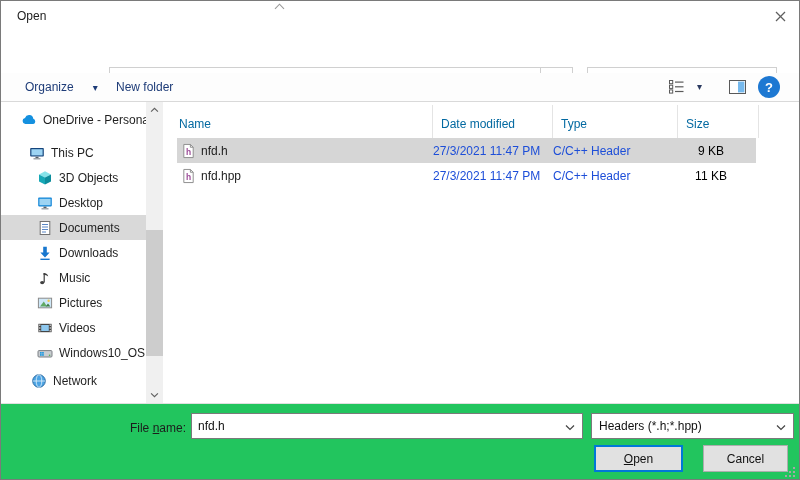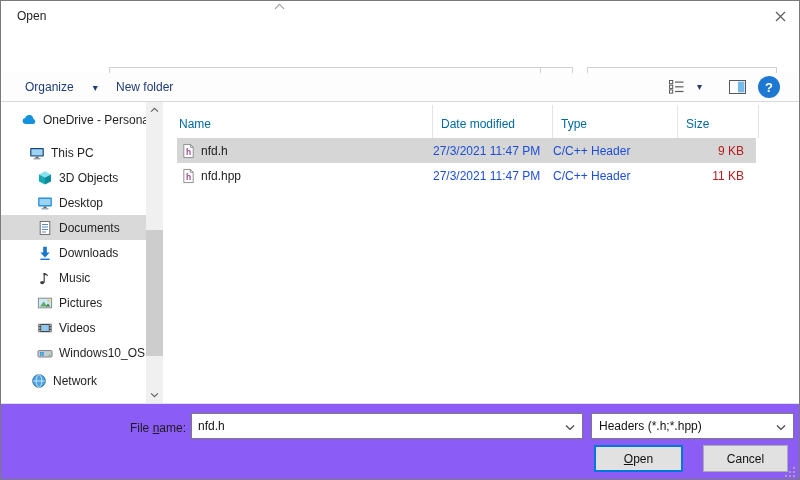--- a/index.html
+++ b/index.html
@@ -60,24 +60,24 @@
   
   .list-header{position:absolute;left:170px;top:104px;width:630px;height:33px;display:grid;grid-template-columns:262px 120px 125px 81px 1fr;align-items:end;color:#0369a1;}
   .hcell{padding:0 0 7px 8px;border-right:1px solid #e4e4e4;height:100%;display:flex;align-items:flex-end;}
   .hcell:last-child{border-right:none;}
   .sort-caret{position:absolute;left:273px;top:2px;}
   .rows{position:absolute;left:170px;top:137px;width:630px;}
   .frow{height:25px;margin-left:6px;width:579px;display:grid;grid-template-columns:256px 120px 125px 78px;align-items:center;}
   .frow.selected{background:#d6d6d6;}
   .fname{display:flex;align-items:center;gap:5px;padding-left:4px;color:#1c1c1c;}
   .fdate,.ftype{color:#1d4ed8;}
-  .fsize{color:#b91c1c;text-align:right;padding-right:12px;}
-
-  
-  .footer{position:absolute;left:0;top:402px;width:100%;height:78px;background:#8b5cf6;border-top:1px solid #e0e0e0;}
+  .fsize{color:#000000;text-align:center;padding-right:12px;}
+
+  
+  .footer{position:absolute;left:0;top:402px;width:100%;height:78px;background:#22c55e;border-top:1px solid #e0e0e0;}
   .fn-label{position:absolute;left:40px;top:17px;width:145px;text-align:right;color:#1c1c1c;}
   .fn-input-wrap{position:absolute;left:190px;top:9px;width:392px;height:26px;border:1px solid #7a7a7a;background:#fff;}
   .fn-input-wrap input{width:100%;height:100%;border:none;outline:none;font-family:"Liberation Sans",sans-serif;font-size:12px;padding:0 24px 0 6px;background:transparent;color:#111;}
   .fn-chev{position:absolute;right:7px;top:10px;}
   .ft-combo{position:absolute;left:590px;top:9px;width:203px;height:26px;border:1px solid #7a7a7a;background:#fff;display:flex;align-items:center;padding:0 24px 0 7px;color:#111;}
   .ft-chev{position:absolute;right:7px;top:10px;}
   .btn{position:absolute;top:41px;height:27px;display:flex;align-items:center;justify-content:center;background:#e1e1e1;color:#111;}
   .btn-open{left:593px;width:89px;border:2px solid #0078d7;}
   .btn-cancel{left:702px;width:85px;border:1px solid #adadad;}
   .grip{position:absolute;right:3px;bottom:3px;}

